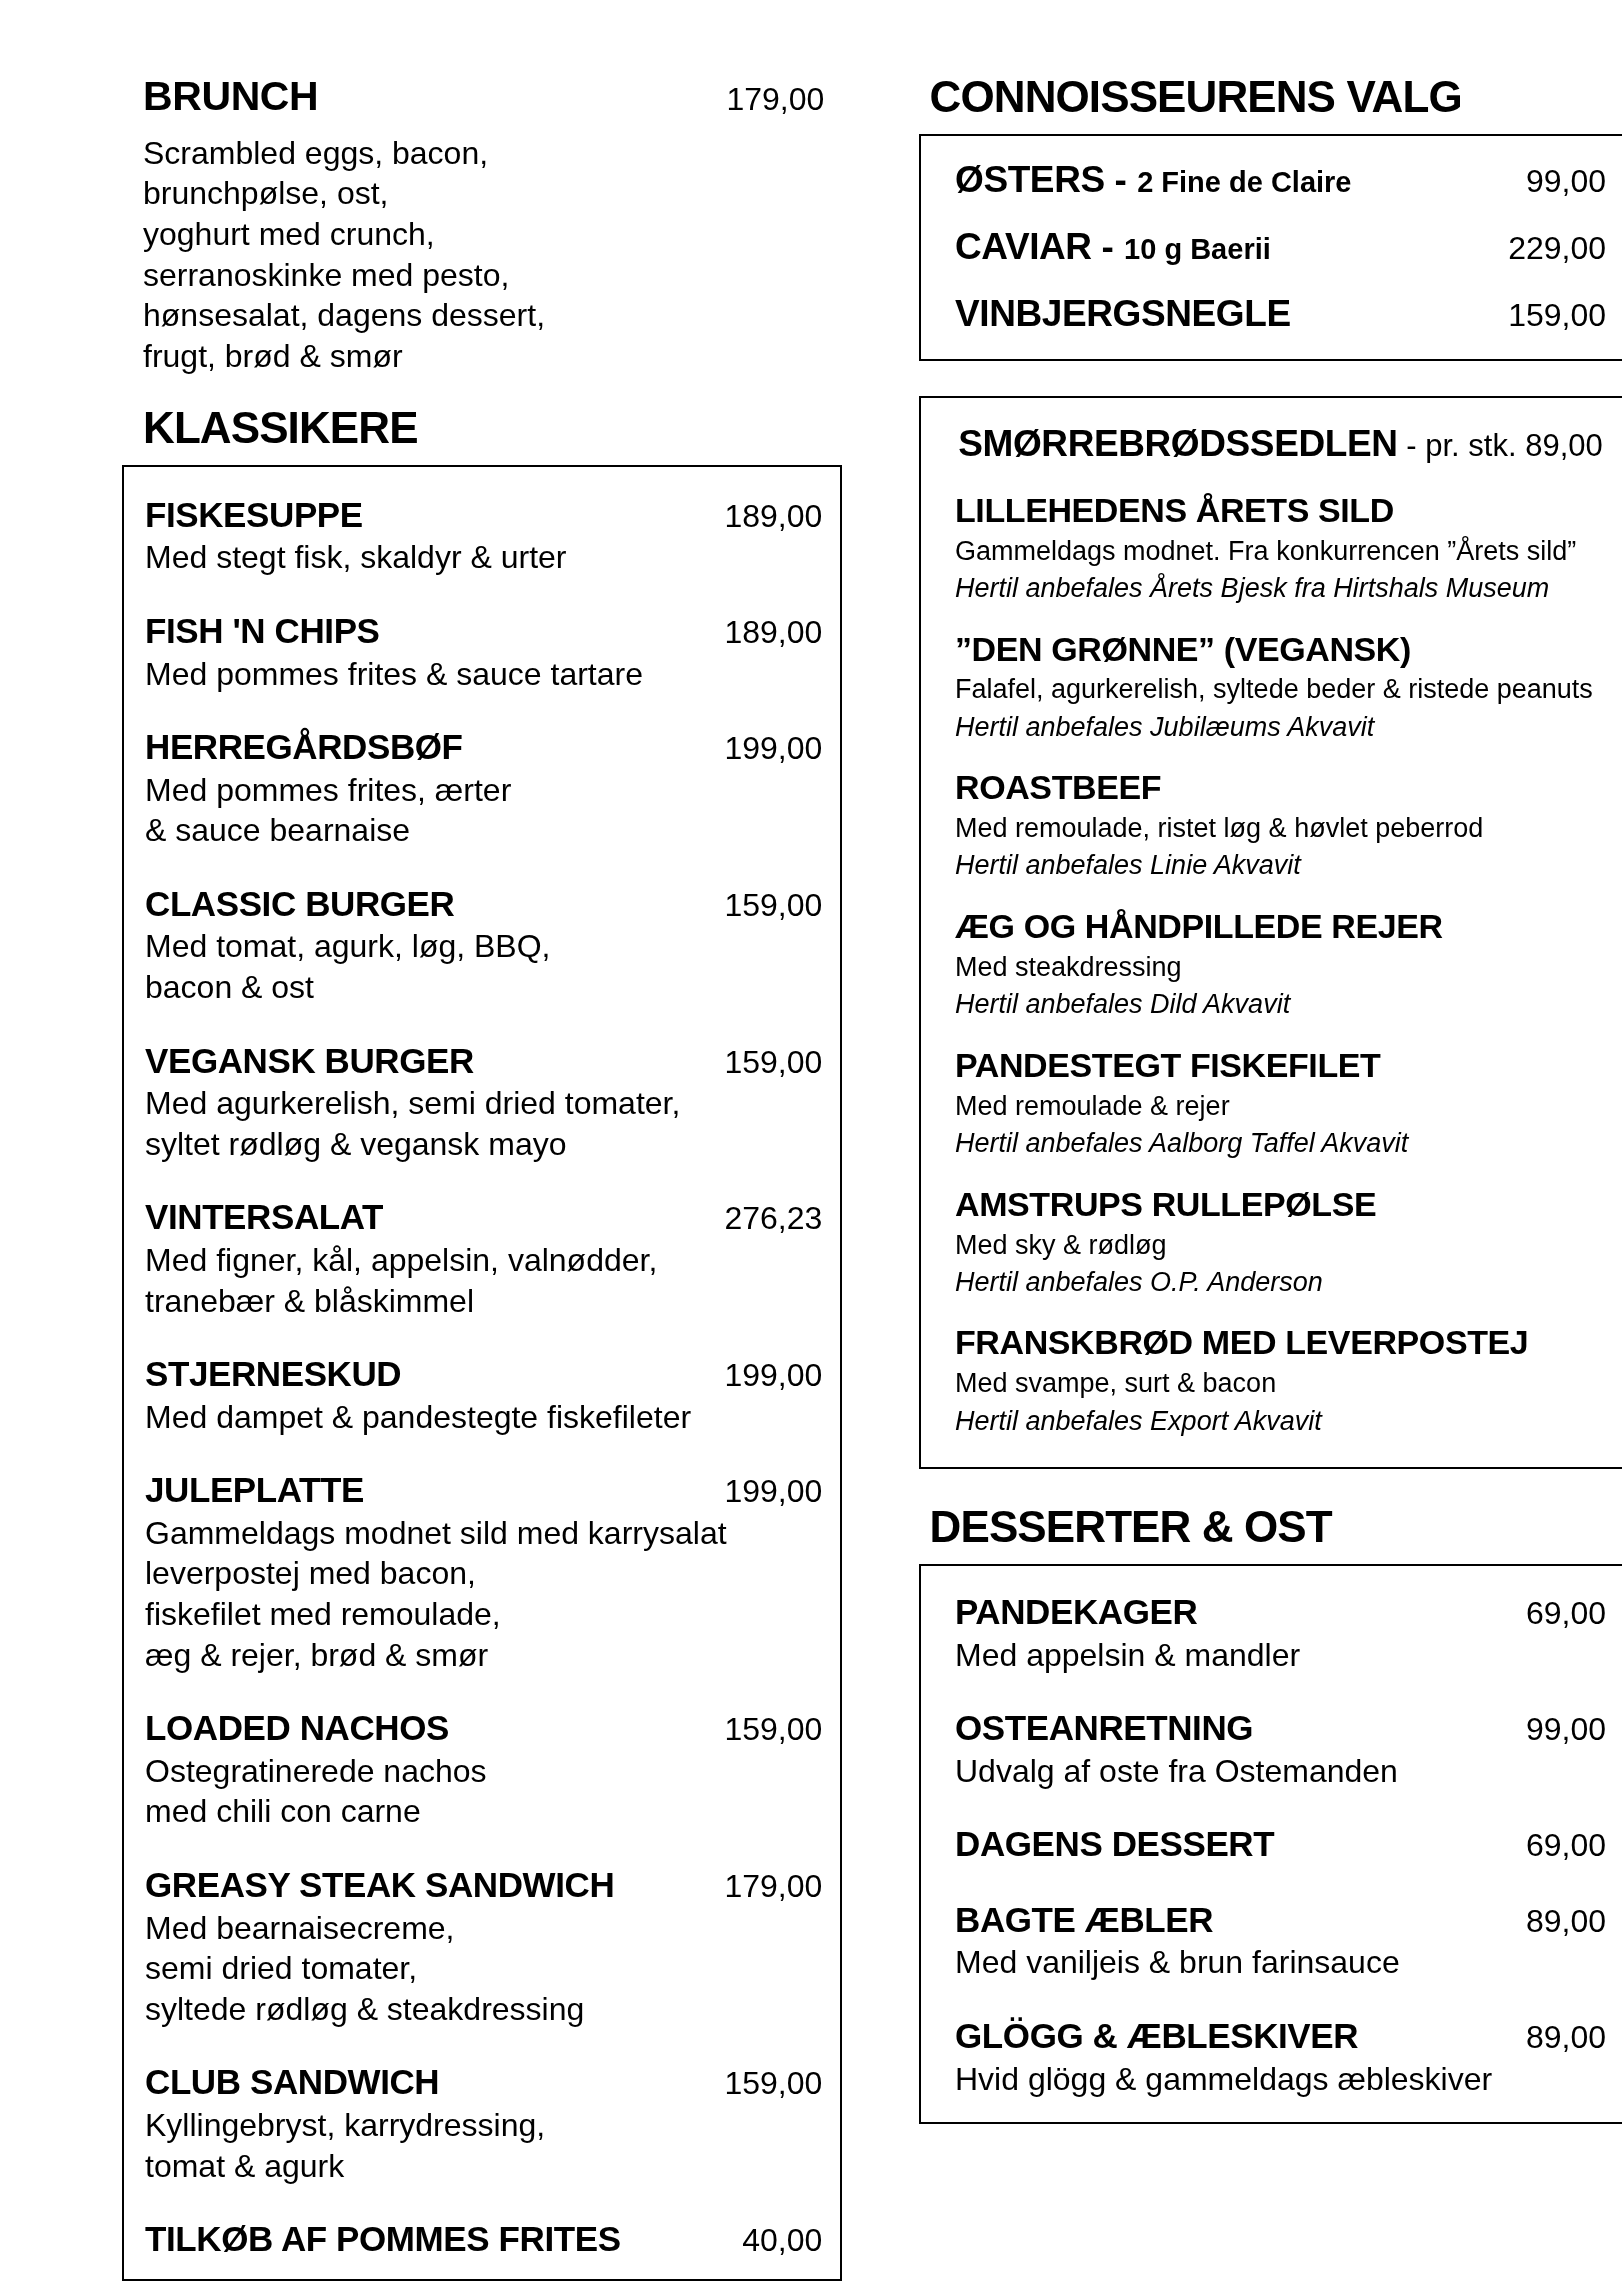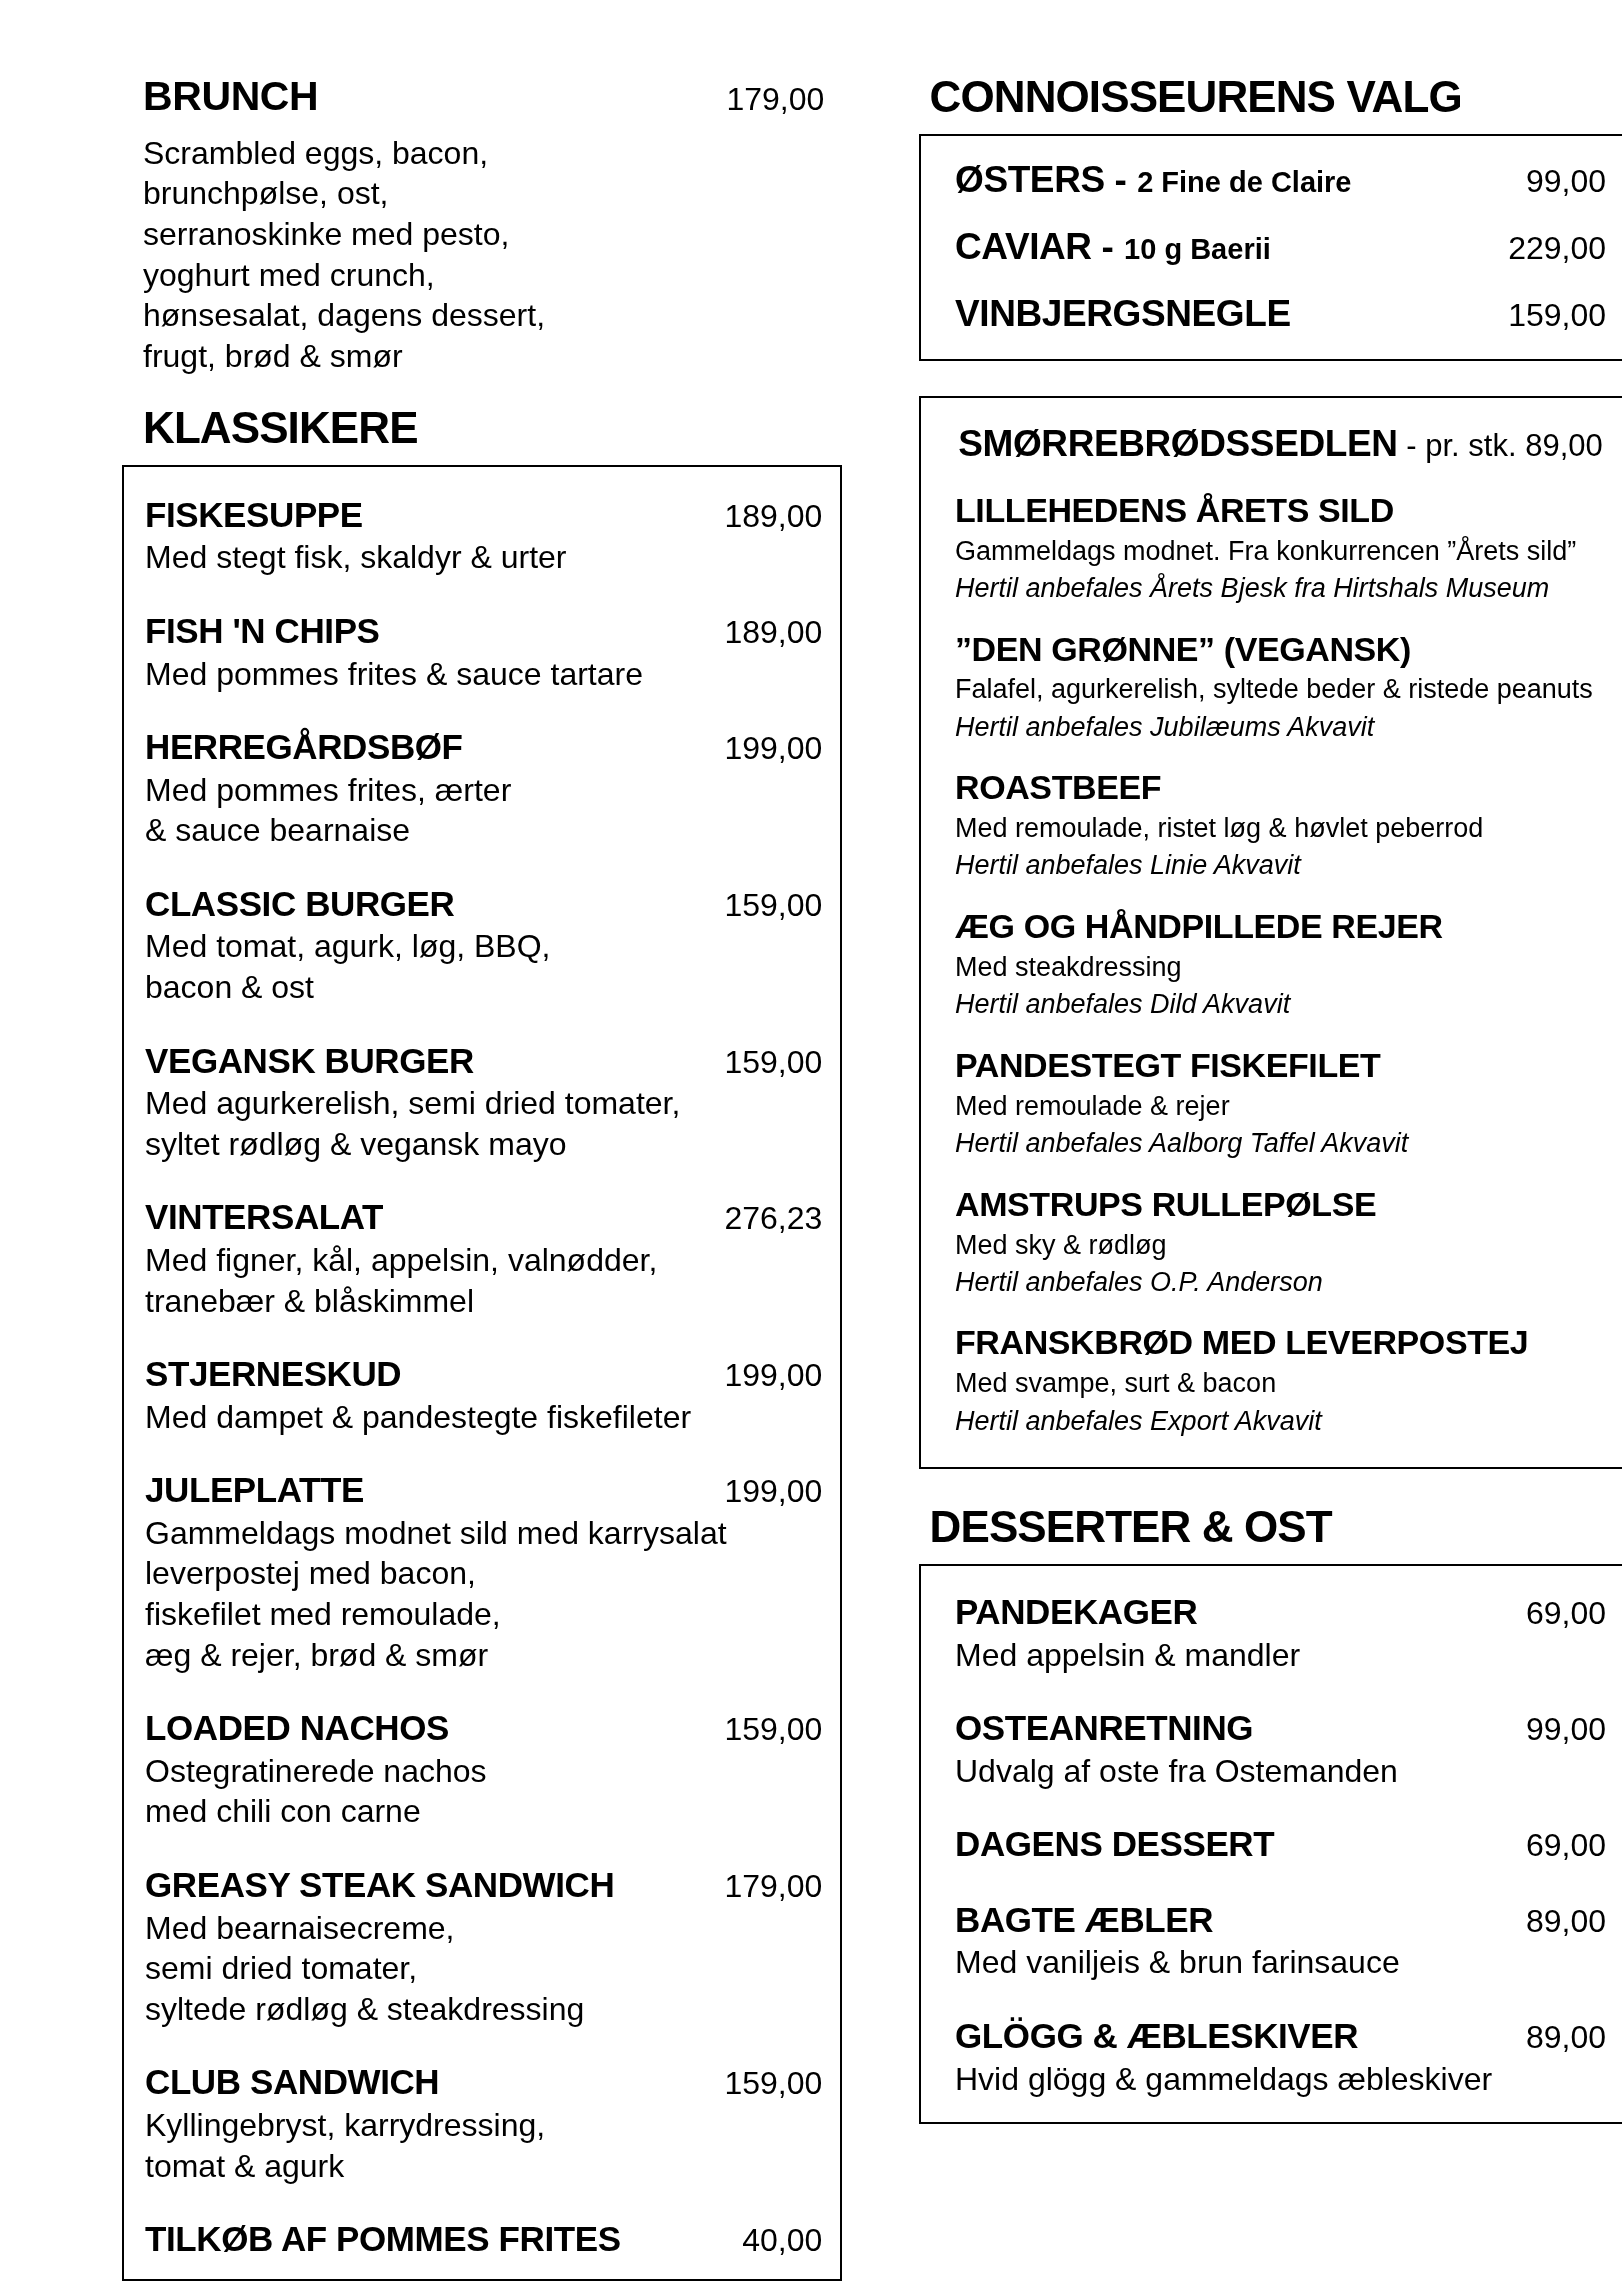--- a/index.html
+++ b/index.html
@@ -66,22 +66,22 @@
 
   <div class="col col-left">
 
     <div class="brunch inset">
       <div class="row">
         <span class="brunch-title">BRUNCH</span>
         <span class="price">179,00</span>
       </div>
       <div class="desc">Scrambled eggs, bacon,</div>
       <div class="desc">brunchpølse, ost,</div>
+      <div class="desc">yoghurt med crunch,</div>
       <div class="desc">serranoskinke med pesto,</div>
-      <div class="desc">yoghurt med crunch,</div>
       <div class="desc">hønsesalat, dagens dessert,</div>
       <div class="desc">frugt, brød &amp; smør</div>
     </div>
 
     <div class="heading kl-heading inset">KLASSIKERE</div>
 
     <div class="box box-kl">
 
       <div class="kl-item">
         <div class="row">

